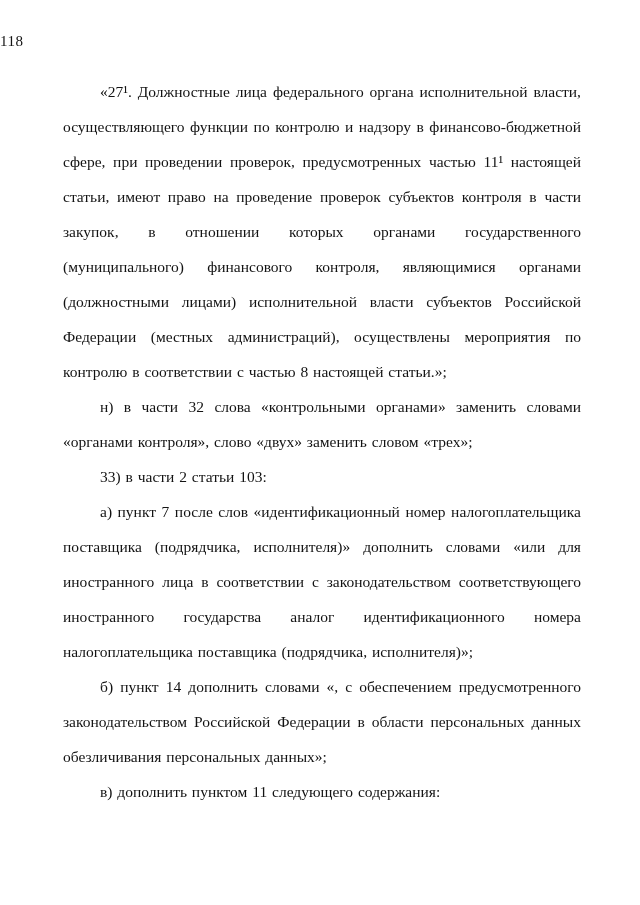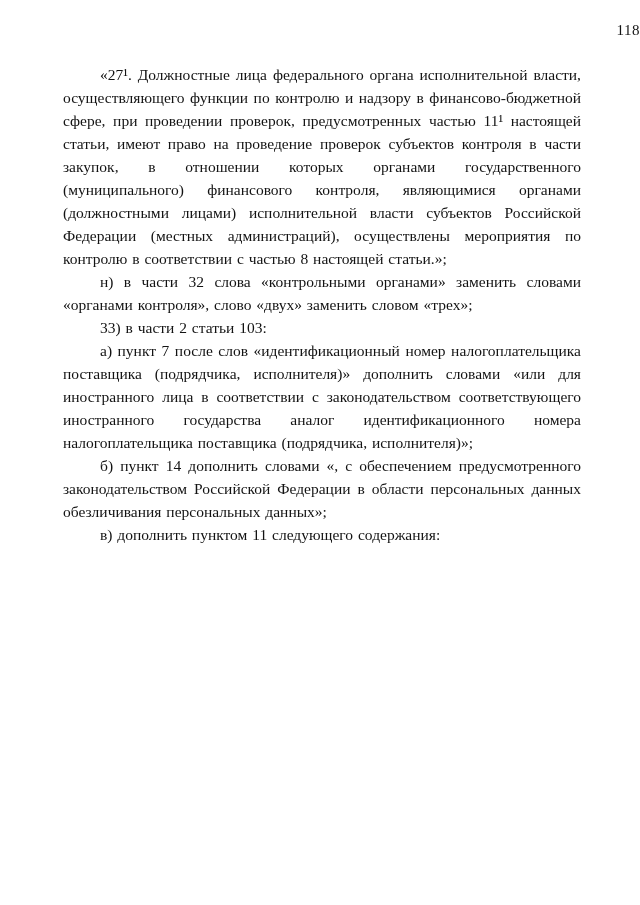--- a/index.html
+++ b/index.html
@@ -11,32 +11,32 @@
     position: relative;
     width: 640px;
     height: 905px;
     background: #ffffff;
     font-family: "Liberation Serif", "DejaVu Serif", serif;
     color: #131313;
     overflow: hidden;
     box-sizing: border-box;
   }
   .page-number {
-    text-align: right;
-    padding-top: 22px;
+    text-align: left;
+    padding-top: 33px;
     font-size: 15px;
     letter-spacing: 0.5px;
   }
   .content {
     margin: 24px 59px 0 63px;
   }
   .content p {
     margin: 0;
     font-size: 15.5px;
-    line-height: 23px;
+    line-height: 35px;
     text-align: justify;
     text-indent: 37px;
     word-spacing: 1px;
   }
 </style>
 </head>
 <body>
 
 <div class="page">
   <div class="page-number">118</div>

